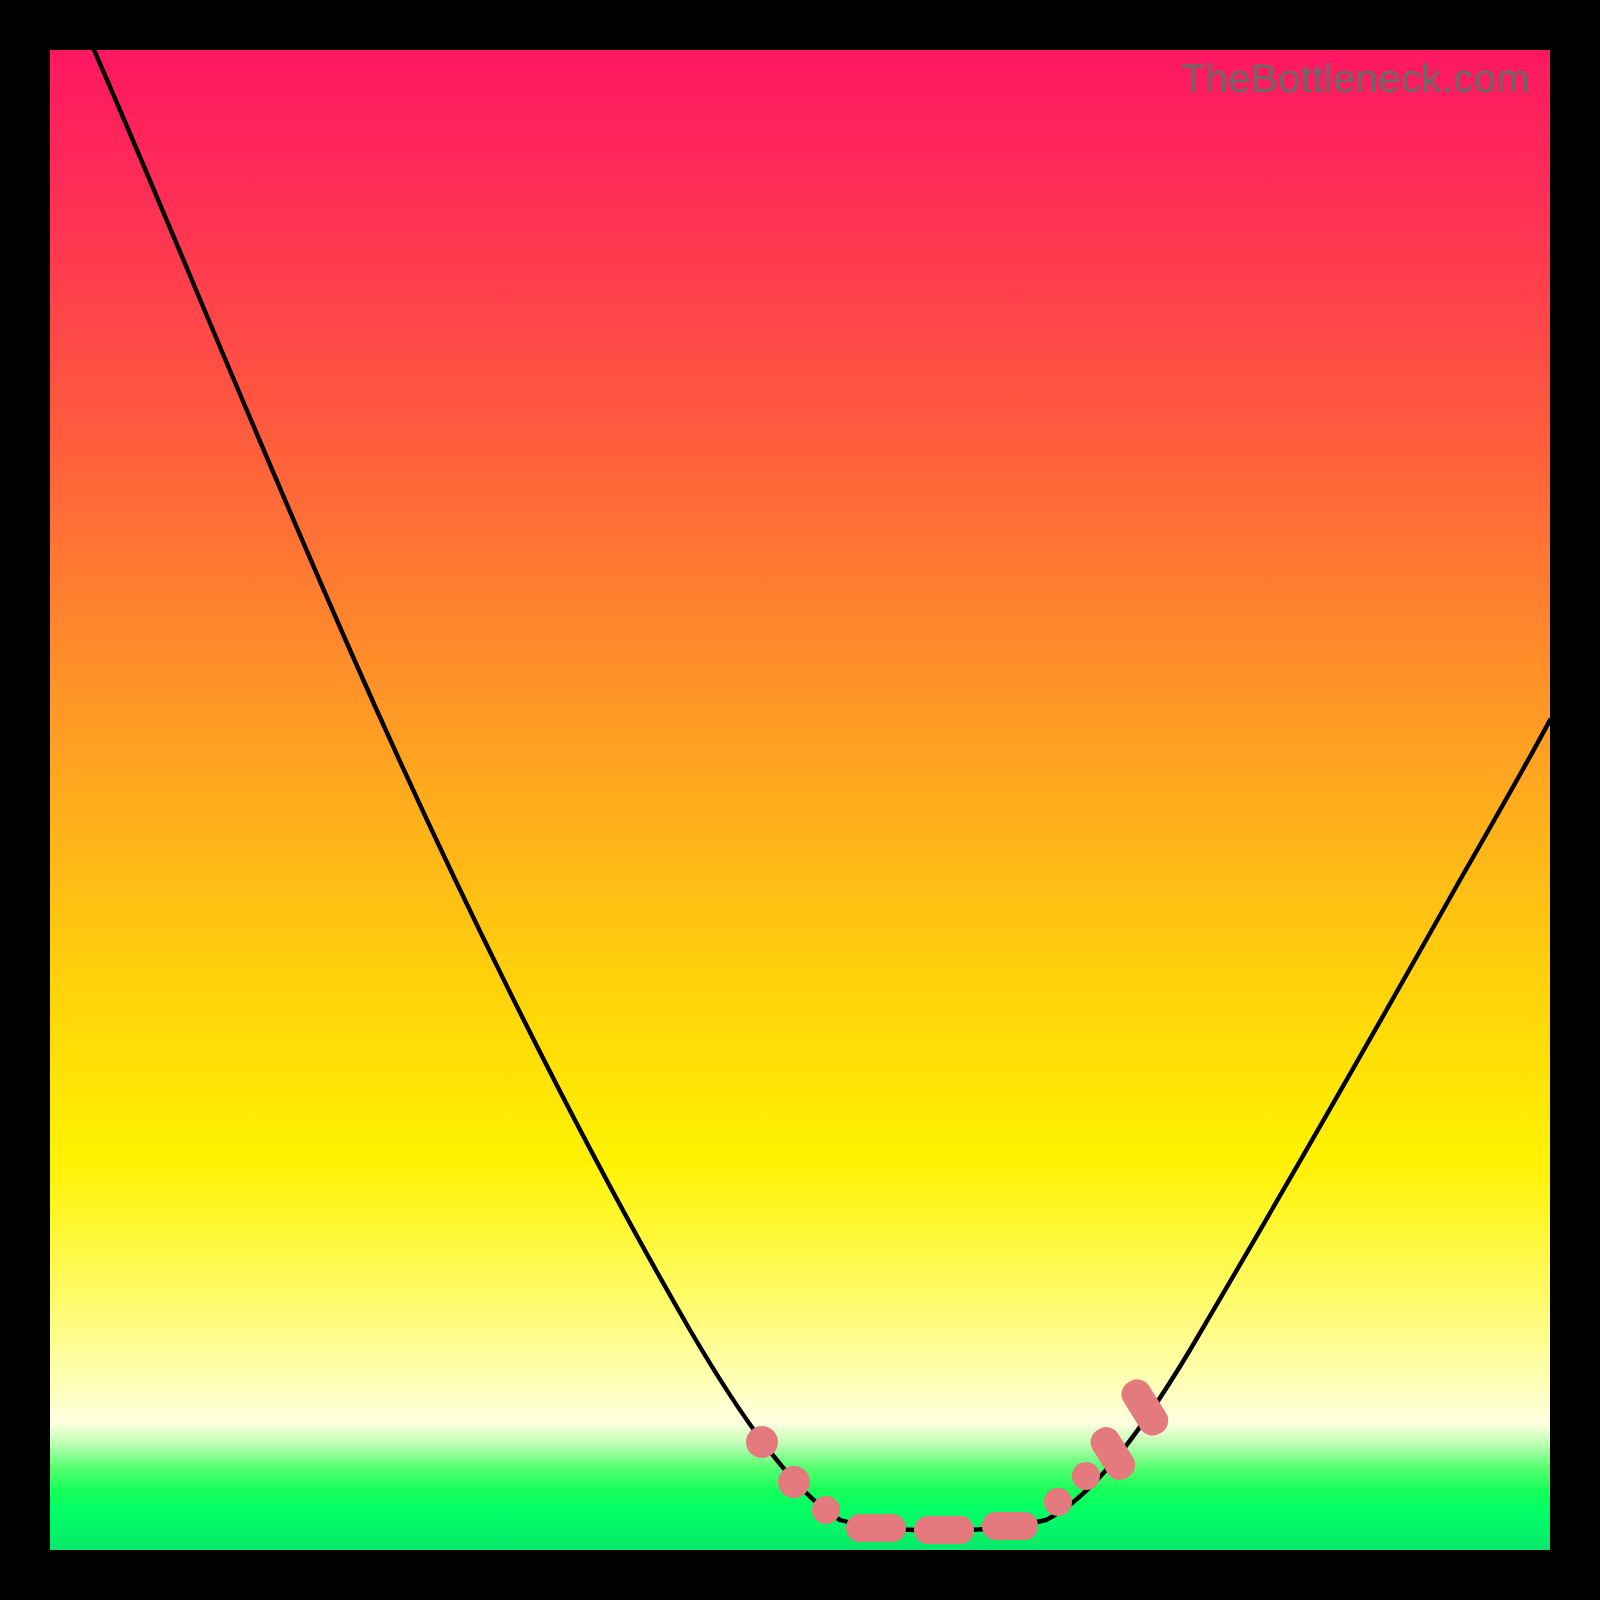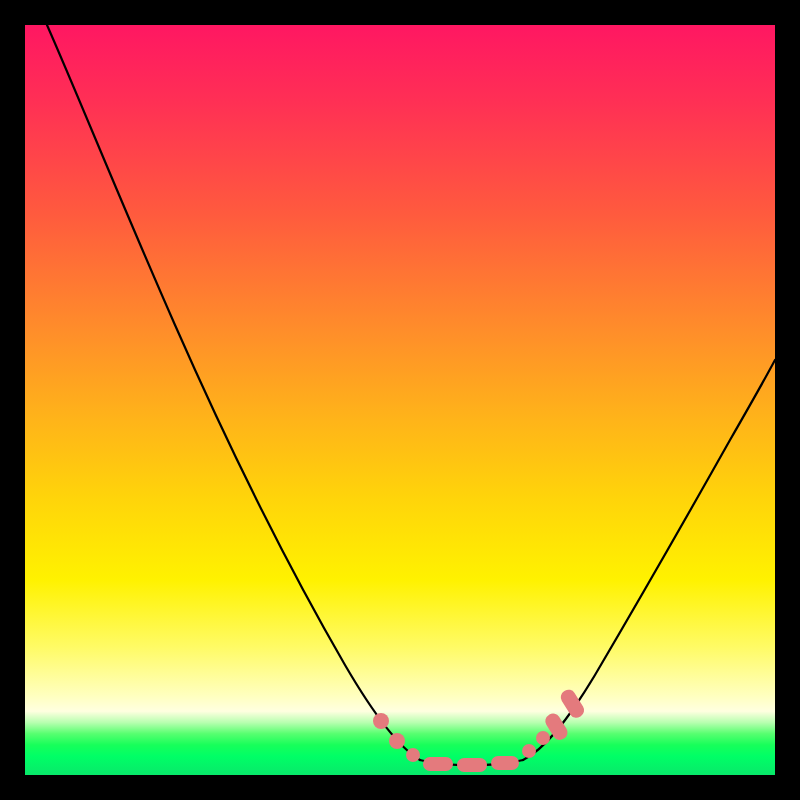--- a/index.html
+++ b/index.html
@@ -74,20 +74,21 @@
   .marker-pill {
     fill: #e47a7d;
     stroke: none;
   }
 </style>
 </head>
 <body>
 
 <div class="frame">
   <div class="plot-area">
+    <div class="watermark">TheBottleneck.com</div>
 
     <svg class="curve" viewBox="0 0 750 750">
 
       <path d="M 22 0
                C 55 75, 95 175, 150 300
                C 205 425, 265 545, 320 640
                C 355 700, 378 725, 395 735"></path>
 
       <path d="M 395 735
                C 420 742, 470 742, 498 735"></path>

